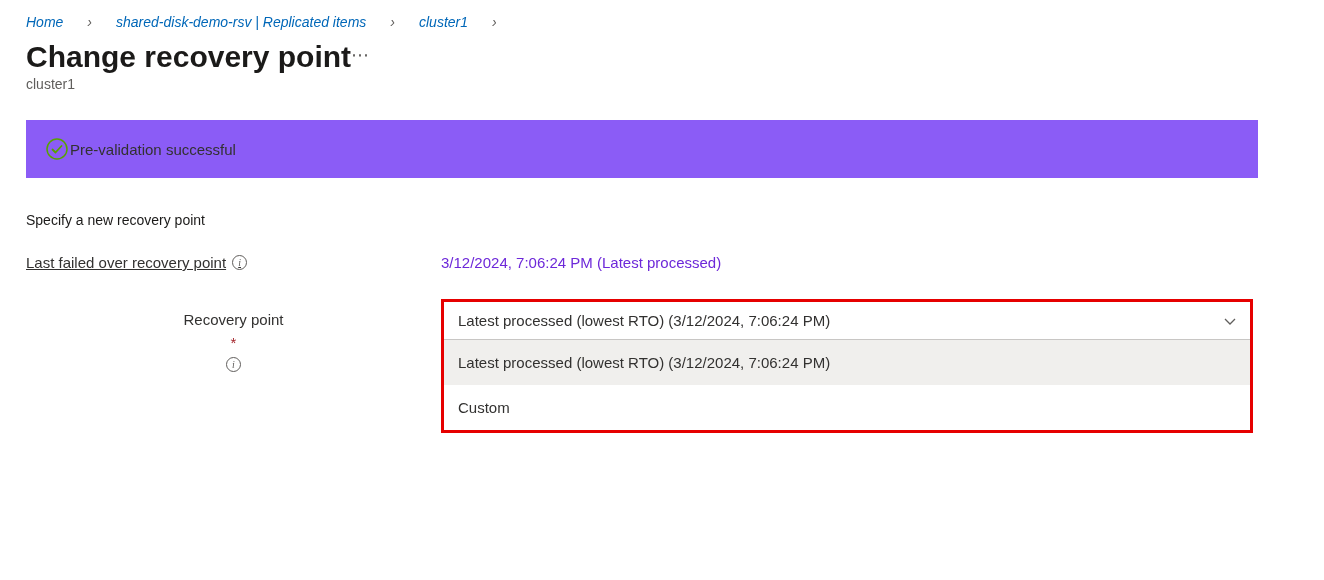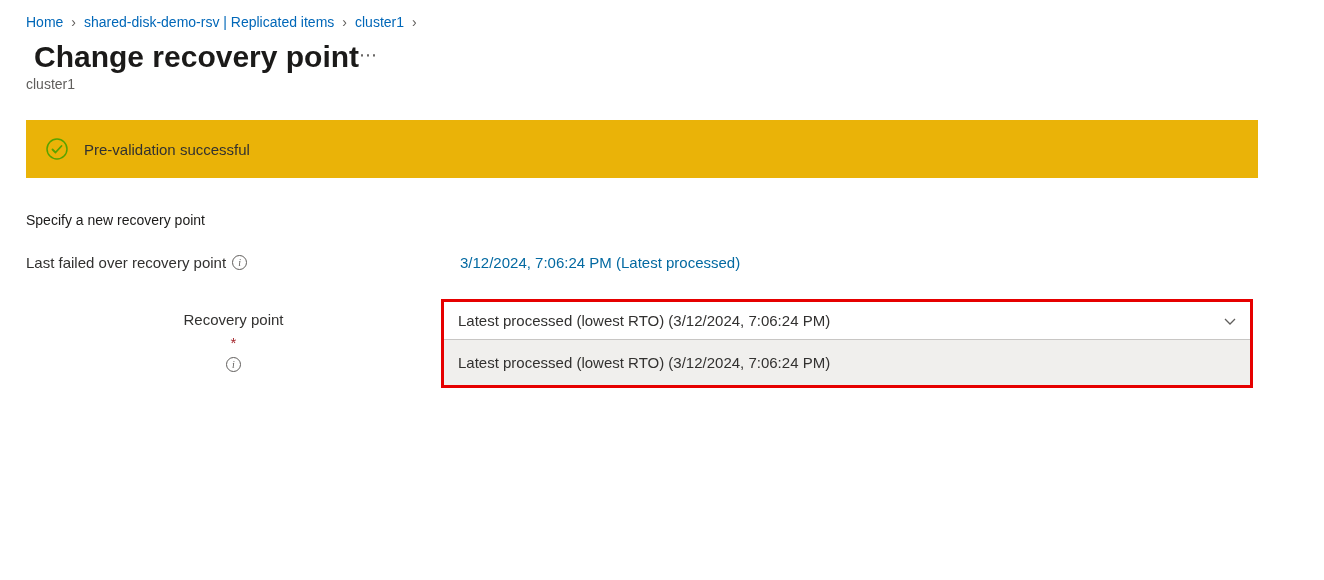--- a/index.html
+++ b/index.html
@@ -11,62 +11,62 @@
       font-family: "Segoe UI", -apple-system, BlinkMacSystemFont, sans-serif;
       font-size: 14px;
       color: #323130;
       background: #ffffff;
       padding: 14px 26px;
       width: 1324px;
     }
     .breadcrumb {
       display: flex;
       align-items: flex-start;
-      gap: 8px;
+      gap: 24px;
       font-size: 14px;
       margin-bottom: 10px;
+      font-style: italic;
     }
     .breadcrumb a {
       color: #0067b8;
       text-decoration: none;
       cursor: pointer;
     }
     .breadcrumb .sep {
       color: #605e5c;
     }
     h1.title {
       font-size: 30px;
       font-weight: 600;
       color: #1b1a19;
       margin-bottom: 2px;
       display: inline-block;
     }
     .title-row {
       display: flex;
       align-items: center;
-      margin-left: 8px;
     }
     .ellipsis {
       color: #605e5c;
       font-size: 18px;
       letter-spacing: 2px;
       cursor: pointer;
       padding-bottom: 6px;
     }
     .subtitle {
       font-size: 14px;
       color: #605e5c;
       margin-bottom: 28px;
     }
     .banner {
-      background: #eab308;
+      background: #8b5cf6;
       padding: 18px 20px;
       display: flex;
       align-items: center;
-      gap: 16px;
+      gap: 2px;
       margin-bottom: 34px;
       width: 1232px;
     }
     .banner svg {
       flex-shrink: 0;
     }
     .banner-text {
       font-size: 15px;
       color: #323130;
     }
@@ -81,42 +81,42 @@
       align-items: center;
       margin-bottom: 28px;
     }
     .field-label {
       width: 415px;
       font-size: 15px;
       color: #323130;
       display: flex;
       align-items: center;
       gap: 6px;
+      text-decoration: underline;
     }
     .asterisk {
       color: #a4262c;
     }
     .info-icon {
       display: inline-flex;
       border: 1px solid #605e5c;
       border-radius: 50%;
       width: 15px;
       height: 15px;
       align-items: center;
       justify-content: center;
       font-size: 10px;
       font-style: italic;
       font-family: Georgia, serif;
       color: #605e5c;
       cursor: pointer;
     }
     .field-value {
       font-size: 15px;
-      color: #0369a1;
-      margin-left: 19px;
+      color: #6d28d9;
     }
     .recovery-row {
       display: flex;
       align-items: flex-start;
     }
     .recovery-label {
       width: 415px;
       font-size: 15px;
       color: #323130;
       display: flex;
@@ -196,14 +196,15 @@
   <div class="dropdown-annot">
     <div class="dropdown-selected">
       <span>Latest processed (lowest RTO) (3/12/2024, 7:06:24 PM)</span>
       <span class="dropdown-chevron">
         <svg width="12" height="8" viewBox="0 0 12 8">
             <path d="M1 1 L6 6 L11 1" fill="none" stroke="#605e5c" stroke-width="1.3"></path>
           </svg>
       </span>
     </div>
     <div class="dropdown-option highlighted">Latest processed (lowest RTO) (3/12/2024, 7:06:24 PM)</div>
+    <div class="dropdown-option">Custom</div>
   </div>
 </div>
 
 </body></html>

